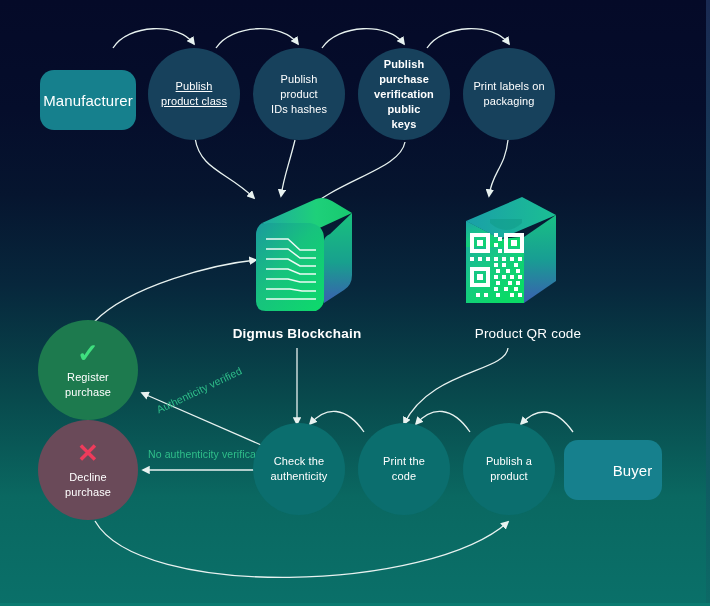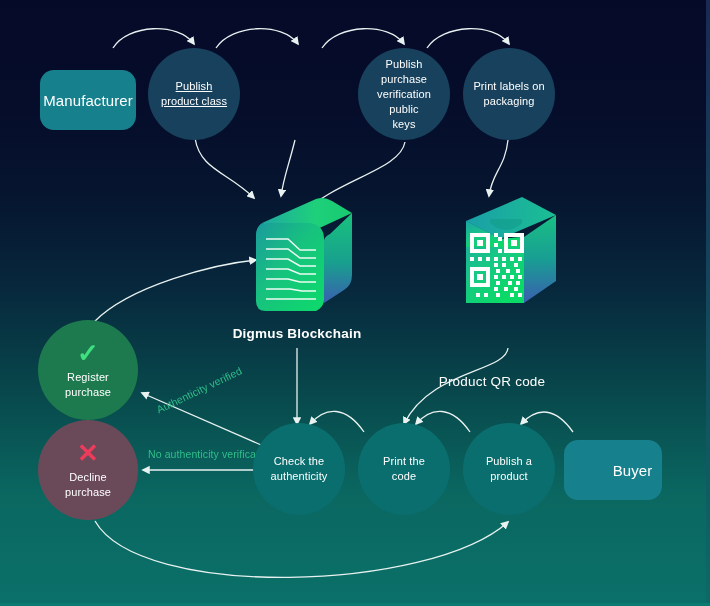--- a/index.html
+++ b/index.html
@@ -105,22 +105,28 @@
     <span class="lbl">Manufacturer</span>
   </div>
 
   <div class="node circle c-top" style="left:148px; top:48px; width:92px; height:92px;text-decoration:underline;">
     <span class="lbl">
       <span>Publish</span><br>
       <span>product class</span>
     </span>
   </div>
 
-
-  <div class="node circle c-top" style="left:358px; top:48px; width:92px; height:92px;">
+  <div class="node circle c-top" style="left:253px; top:48px; width:92px; height:92px;">
+    <span class="lbl">
+      <span>Publish product</span><br>
+      <span>IDs hashes</span>
+    </span>
+  </div>
+
+  <div class="node circle c-top" style="left:358px; top:48px; width:92px; height:92px;font-weight:bold;">
     <span class="lbl">
       <span>Publish purchase</span><br>
       <span>verification public</span><br>
       <span>keys</span>
     </span>
   </div>
 
   <div class="node circle c-top" style="left:463px; top:48px; width:92px; height:92px;">
     <span class="lbl">
       <span>Print labels on</span><br>
@@ -225,21 +231,21 @@
       <rect x="42" y="94" width="4" height="4"></rect>
         <rect x="52" y="94" width="4" height="4"></rect>
       <rect x="62" y="94" width="4" height="4"></rect>
       <rect x="44" y="100" width="4" height="4"></rect>
         <rect x="58" y="100" width="4" height="4"></rect>
       <rect x="66" y="100" width="4" height="4"></rect>
       <rect x="24" y="100" width="4" height="4"></rect>
         <rect x="32" y="100" width="4" height="4"></rect>
     </g>
   </svg>
-  <div class="caption" style="left:392px; top:326px; width:200px;margin-top:48px;">Product QR code</div>
+  <div class="caption" style="left:428px; top:326px; width:200px;">Product QR code</div>
 
   <div class="node circle c-green stat" style="left:38px; top:320px; width:100px; height:100px;">
     <span class="glyph" style="font-size:26px; color:#3fe07f; font-weight:bold;">✓</span>
     <span class="lbl">
       <span>Register</span><br>
       <span>purchase</span>
     </span>
   </div>
 
   <div class="node circle c-decl stat" style="left:38px; top:420px; width:100px; height:100px;">

